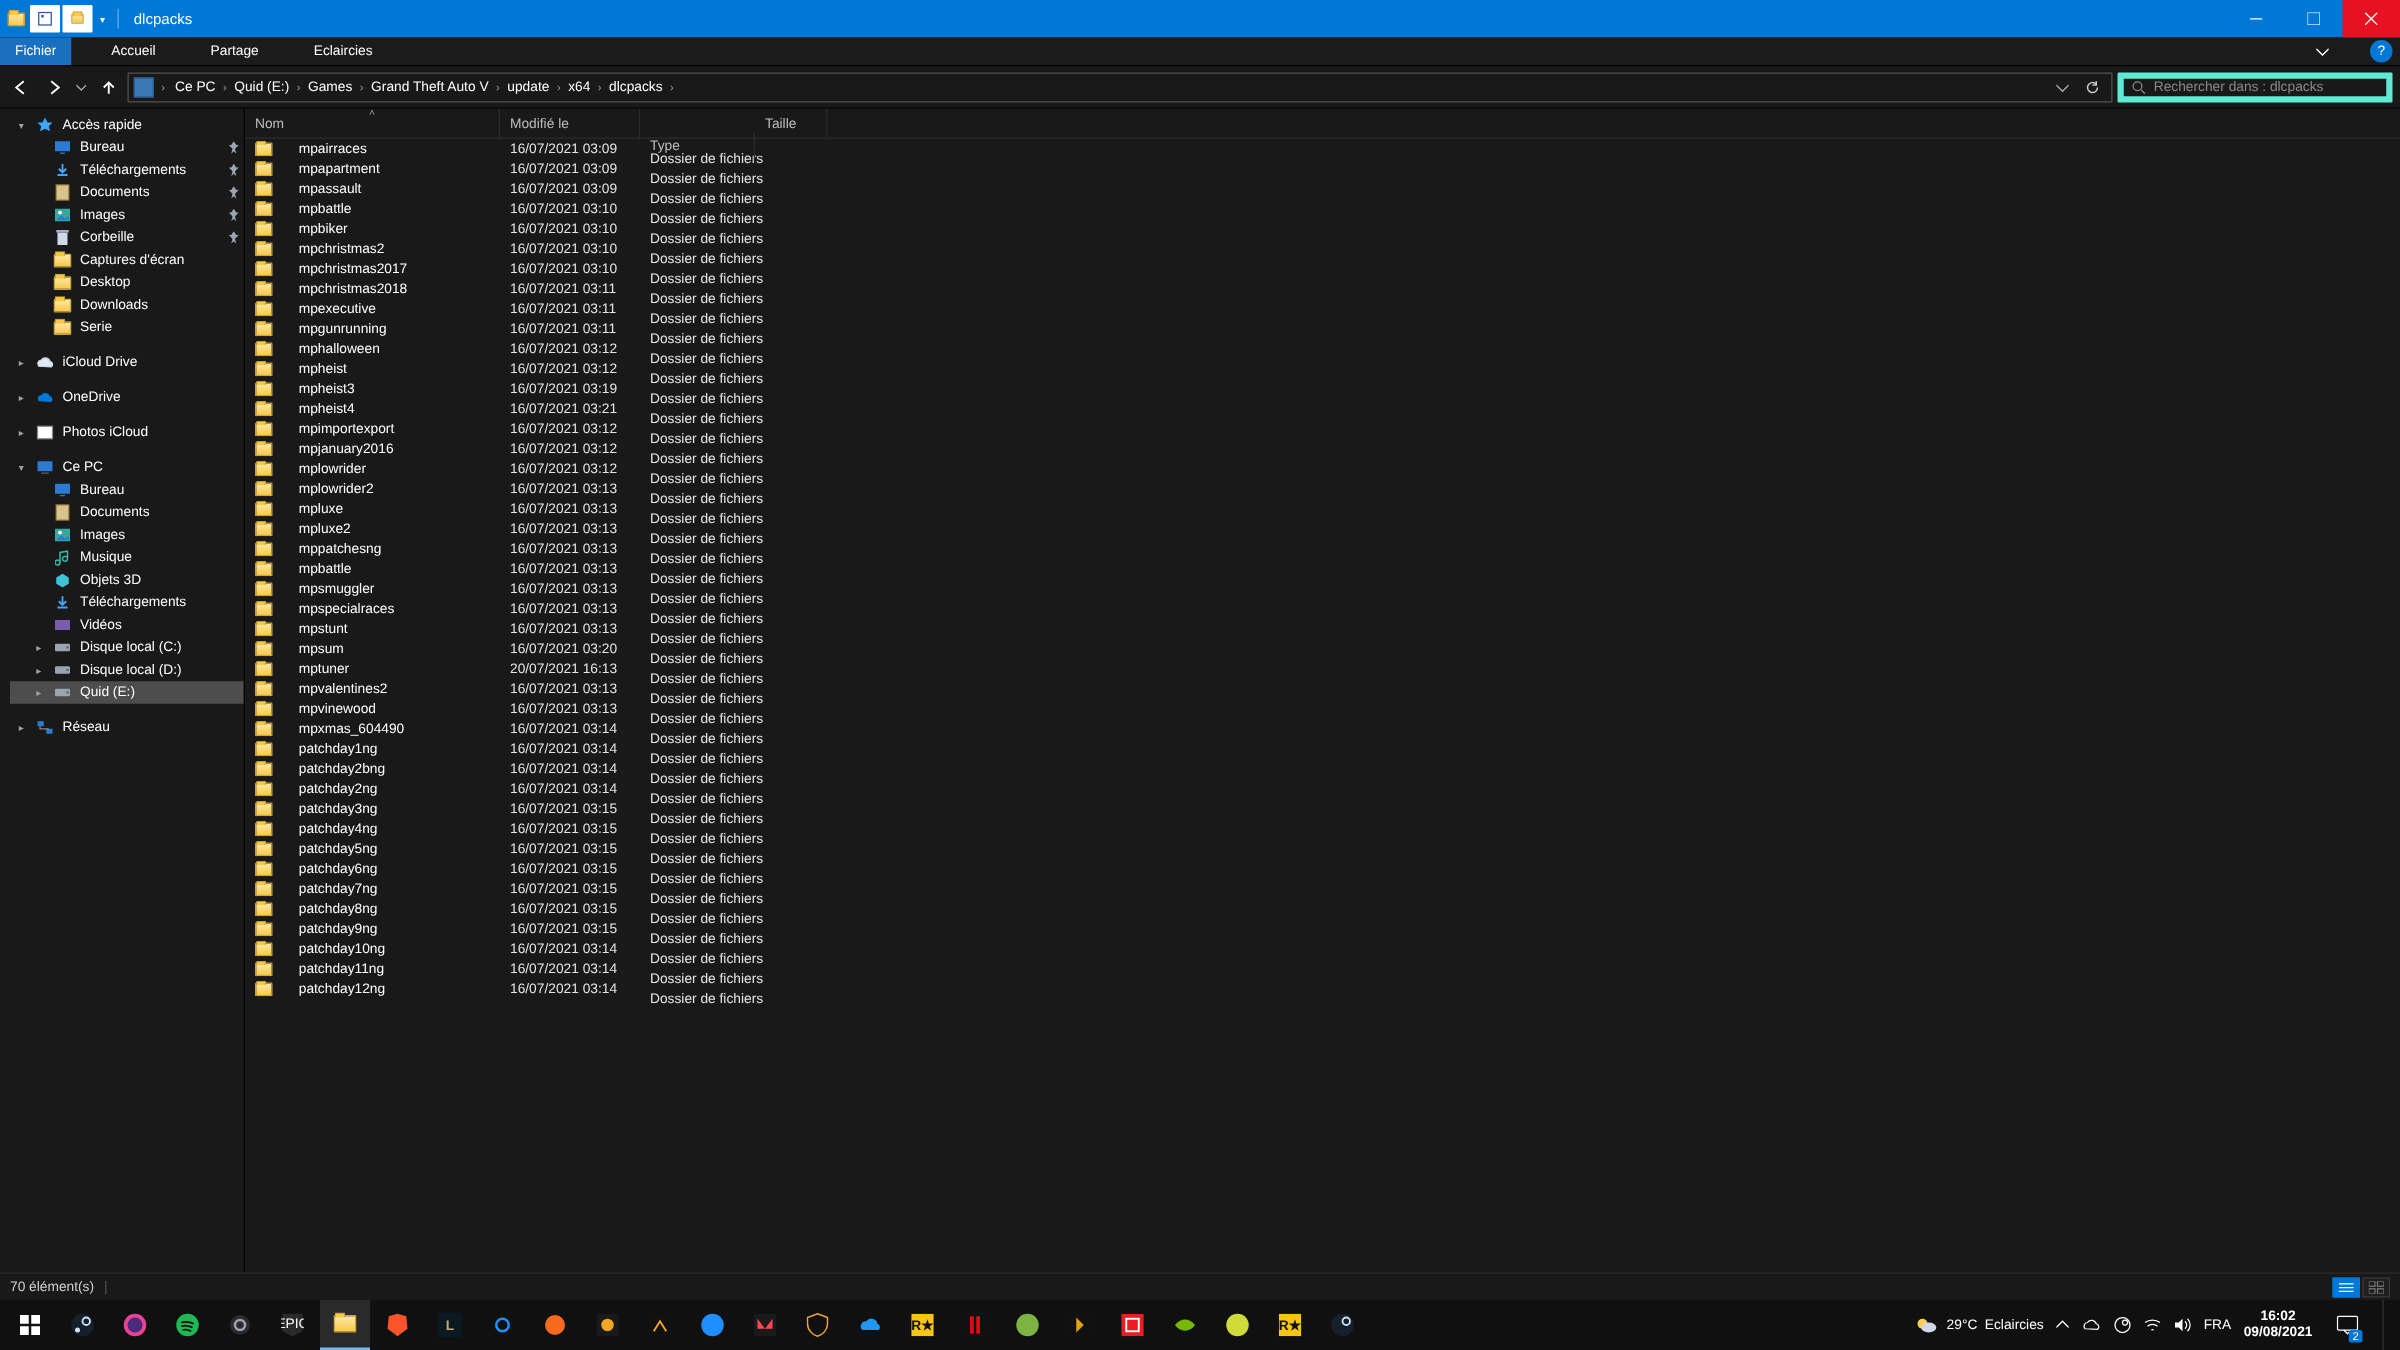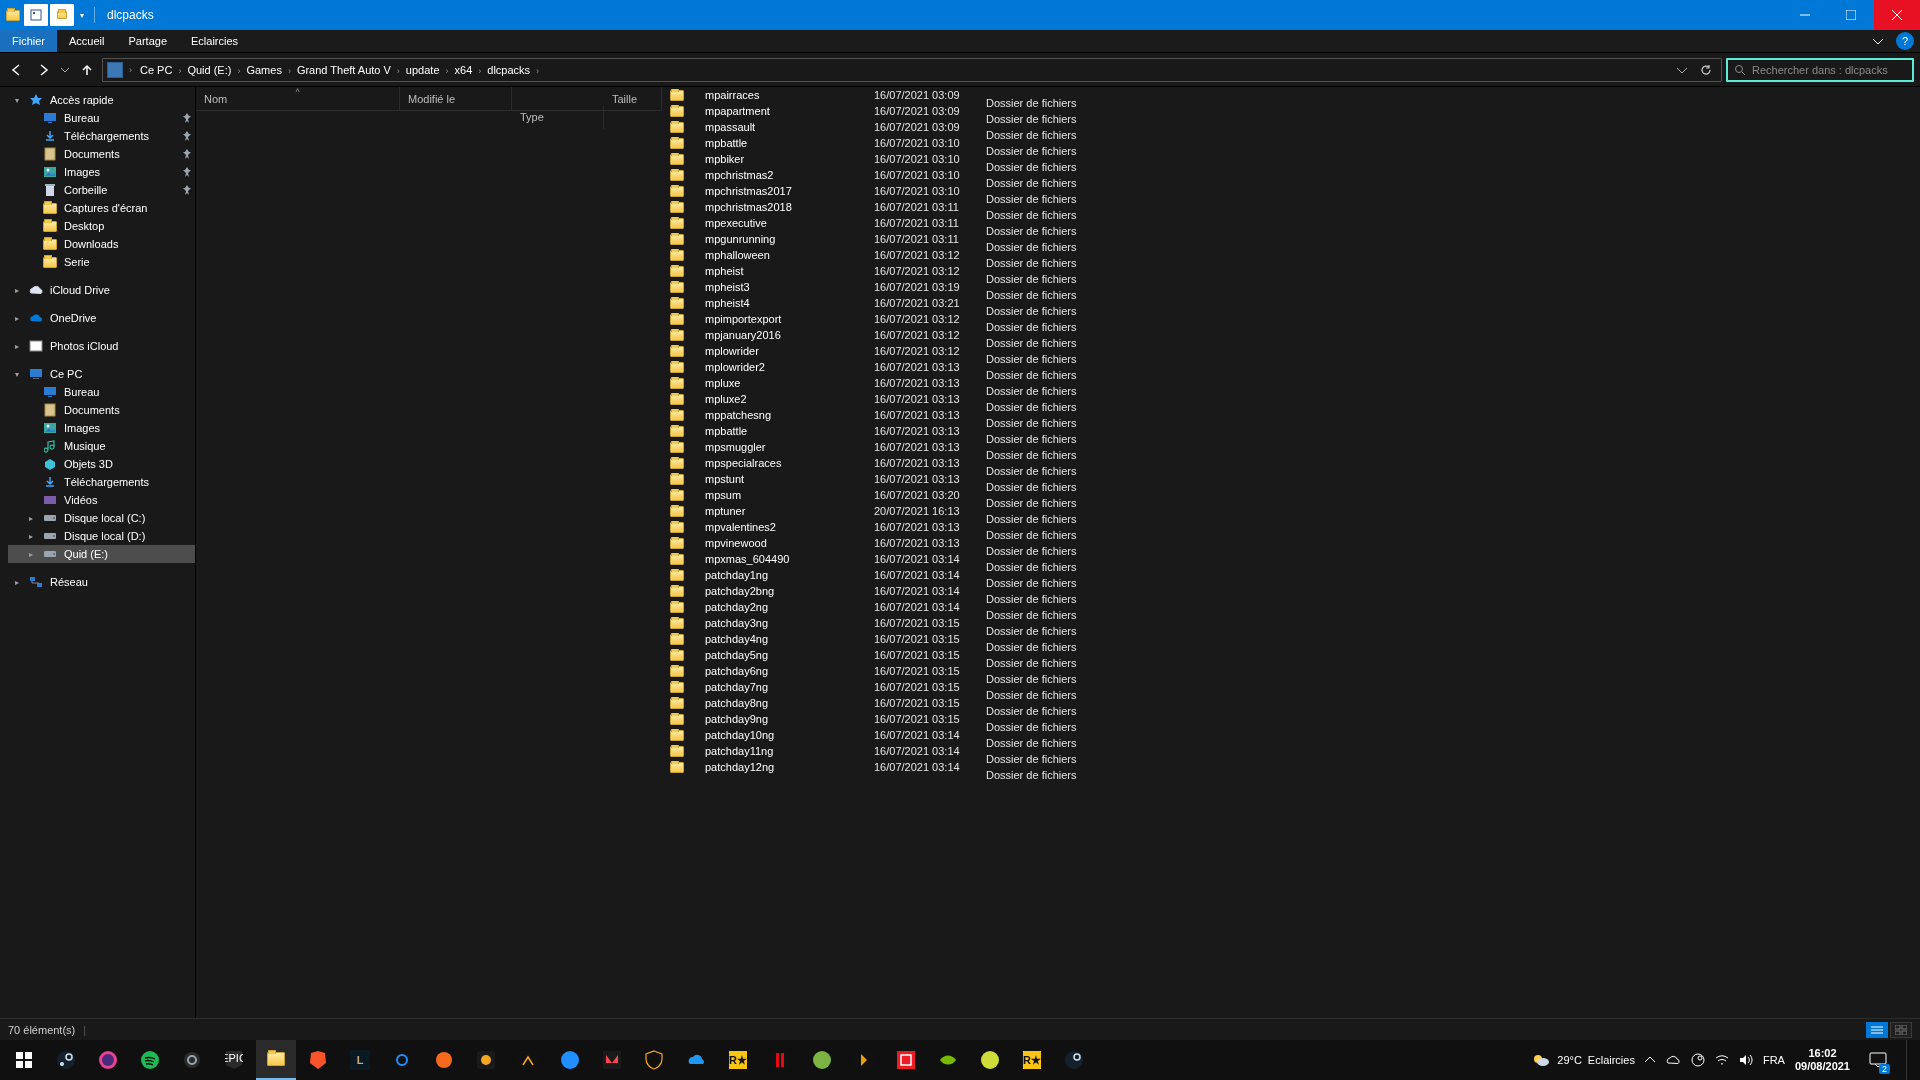--- a/index.html
+++ b/index.html
@@ -10,52 +10,52 @@
 .titlebar .ico-group { display:flex; align-items:center; gap:2px; padding:0 4px; }
 .titlebar .ico { width:18px; height:18px; display:flex; align-items:center; justify-content:center; }
 .titlebar .qat { width:24px; height:22px; background:#fff; display:flex; align-items:center; justify-content:center; border-radius:1px; }
 .titlebar .sep { width:1px; height:16px; background:rgba(255,255,255,.4); margin:0 4px; }
 .titlebar .title { padding-left:4px; font-size:12px; }
 .titlebar .spacer { flex:1; }
 .titlebar .win-btn { width:46px; height:30px; display:flex; align-items:center; justify-content:center; }
 .titlebar .win-btn.close { background:#e81123; }
 
 
-.menubar { height:23px; background:#1b1b1b; border-bottom:1px solid #000; display:flex; align-items:stretch; }
+.menubar { height:23px; background:#1b1b1b; border-bottom:1px solid #000; display:flex; align-items:stretch;gap:20px; }
 .menubar .item { padding:0 12px; display:flex; align-items:center; font-size:11px; color:#fff; }
 .menubar .item.file { background:#1a6fbf; color:#fff; }
 .menubar .spacer { flex:1; }
 .menubar .rbtn { width:24px; display:flex; align-items:center; justify-content:center; color:#fff; }
 .menubar .help { width:18px; height:18px; border-radius:50%; background:#0078d7; color:#fff; display:flex; align-items:center; justify-content:center; font-size:11px; margin:2px 6px; }
 
 
 .navrow { height:34px; background:#191919; display:flex; align-items:center; padding:0 6px; gap:4px; border-bottom:1px solid #000;}
 .navrow .nav-btn { width:22px; height:22px; display:flex; align-items:center; justify-content:center; color:#fff; }
 .addressbar { flex:1; height:24px; border:1px solid #535353; background:#191919; display:flex; align-items:center; padding:0 4px; gap:2px; border-radius:1px;}
 .addressbar .pc-glyph { width:16px; height:16px; background:#3b78b5; border:1px solid #2a5d90; margin-right:2px;}
 .crumb { padding:0 4px; font-size:11px; color:#fff; }
 .crumb-sep { color:#9a9a9a; font-size:9px; padding:0 2px;}
 .addressbar .end-btn { width:22px; display:flex; align-items:center; justify-content:center; color:#ccc;}
-.searchbox { width:188px; height:24px; border:2px solid #5eead4; background:#191919; display:flex; align-items:center; padding:0 6px; color:#8a8a8a; gap:6px; border-radius:1px;}
+.searchbox { width:220px; height:24px; border:5px solid #5eead4; background:#191919; display:flex; align-items:center; padding:0 6px; color:#8a8a8a; gap:6px; border-radius:1px;}
 .searchbox input { background:transparent; border:0; outline:0; color:#fff; flex:1; font-size:11px;}
 .searchbox input::placeholder{ color:#8a8a8a; }
 
 
 .body { position:absolute; top:87px; bottom:40px; left:0; right:0; display:flex; background:#191919;}
 .sidebar { width:196px; background:#191919; border-right:1px solid #000; overflow:hidden; padding-top:4px;}
 .tree { padding-left:8px; }
 .tree .node { height:18px; display:flex; align-items:center; gap:6px; padding-left:4px; color:#fff; font-size:11px; white-space:nowrap;}
 .tree .node.sel { background:#4d4d4d; }
 .tree .group-gap { height:10px; }
 .ind1 { padding-left:18px !important; }
 .node .exp { width:10px; color:#a0a0a0; font-size:8px; text-align:center;}
 .node .ic { width:16px; height:14px; display:flex; align-items:center; justify-content:center;}
 
 
-.content { flex:1; display:flex; flex-direction:row; background:#191919;justify-content:center;}
+.content { flex:1; display:flex; flex-direction:column; background:#191919;justify-content:center;}
 .colhead { height:24px; display:flex; align-items:center; border-bottom:1px solid #2c2c2c; color:#bdbdbd; font-size:11px; position:relative;}
 .colhead .col { padding:0 8px; border-right:1px solid #2c2c2c; height:100%; display:flex; align-items:center; position:relative;}
 .colhead .chev-up { position:absolute; left:50%; top:-1px; transform:translateX(-50%); font-size:8px; color:#9a9a9a;}
 .col-name { width:204px;}
 .col-mod { width:112px;}
 .col-type { width:92px;margin-top:37px;}
 .col-size { width:58px;}
 .filelist { flex:1; overflow:hidden; }
 .row { height:16px; display:flex; align-items:center; font-size:11px; color:#fff;}
 .row .cell { padding:0 8px; overflow:hidden; white-space:nowrap; text-overflow:ellipsis;}

